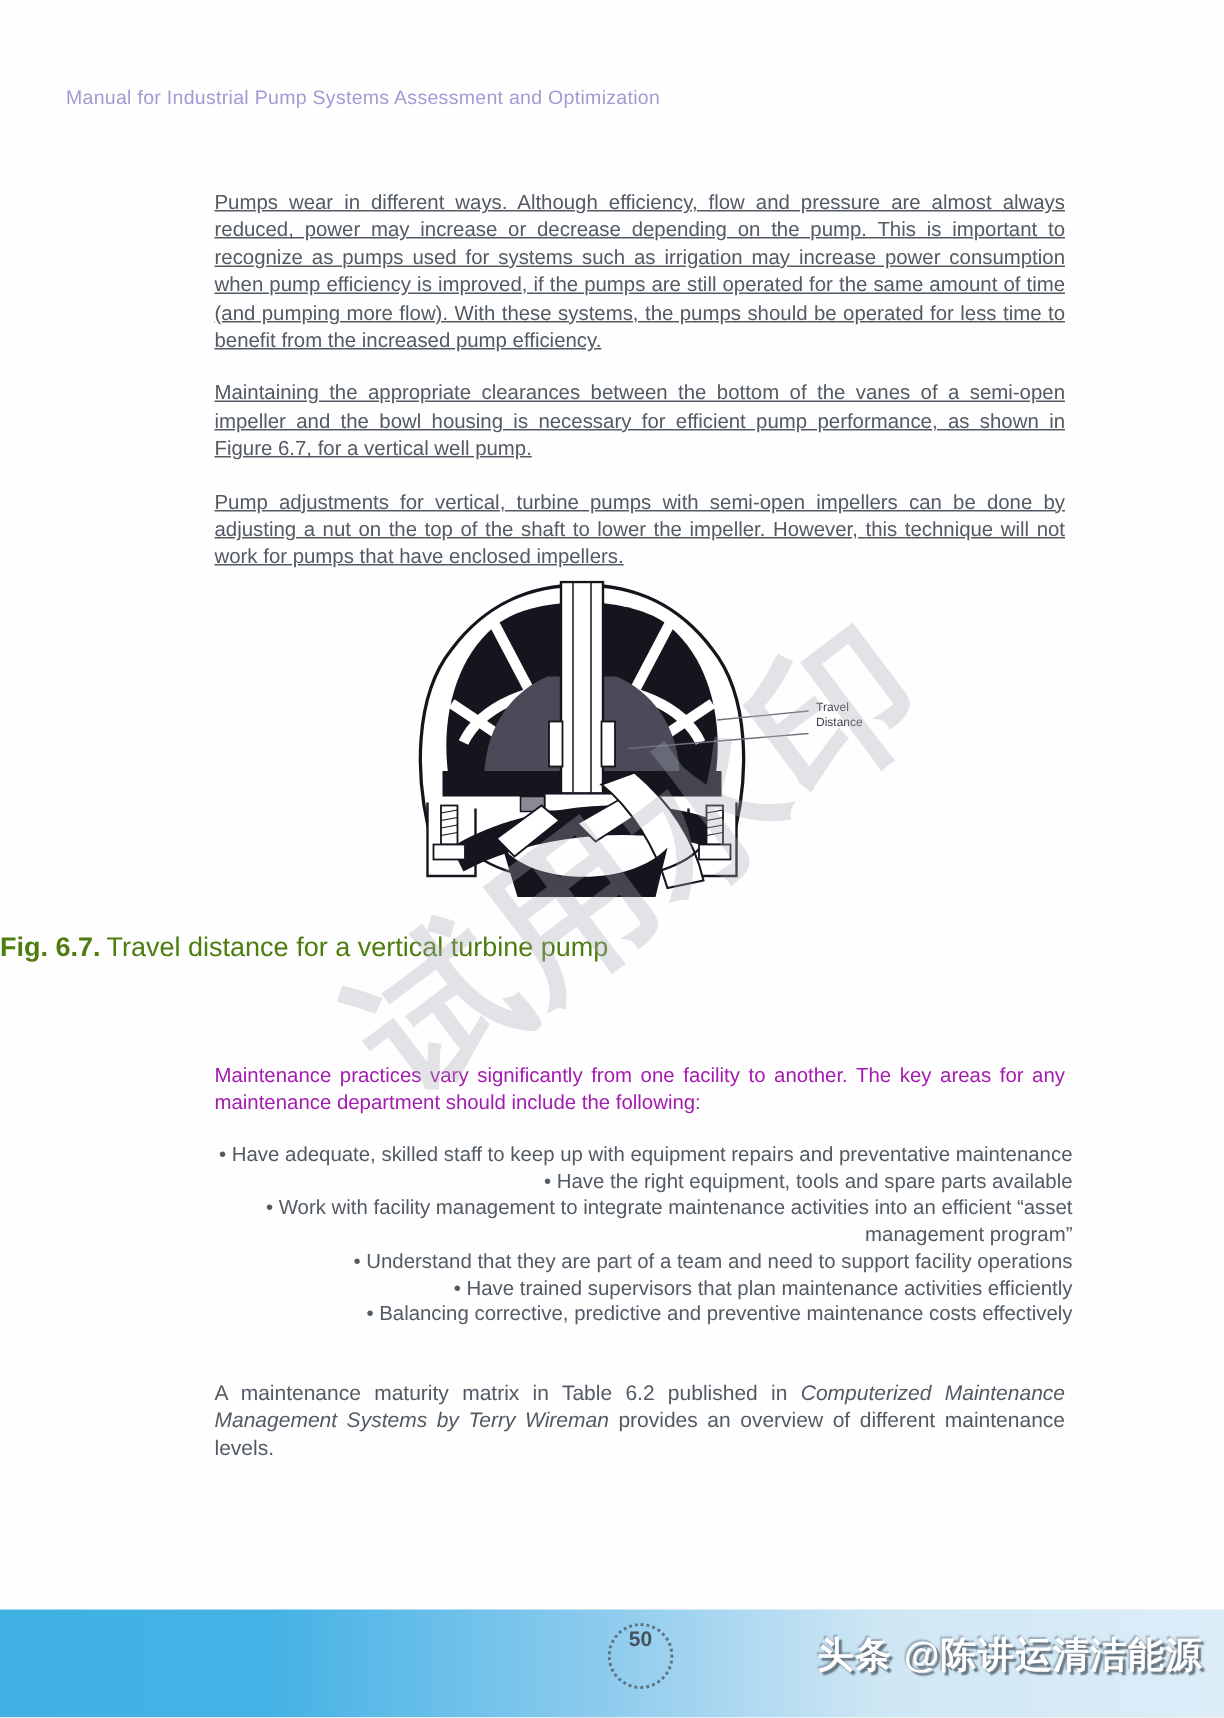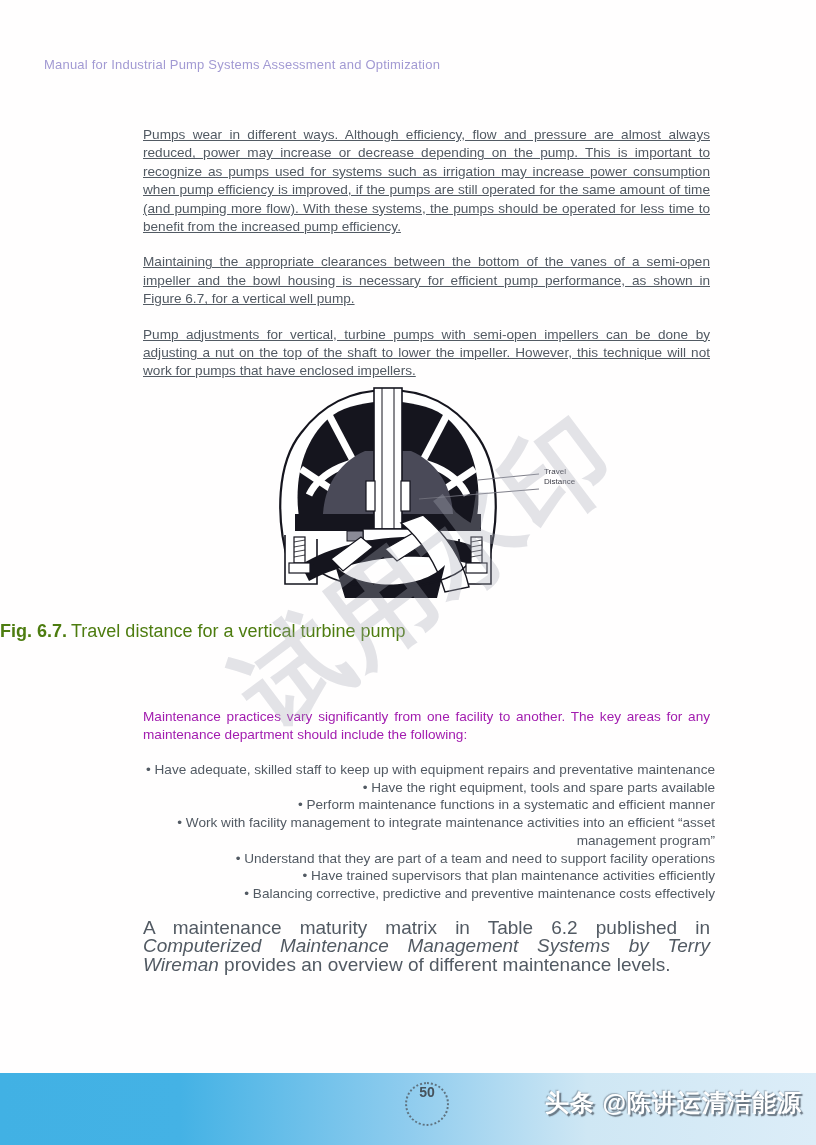--- a/index.html
+++ b/index.html
@@ -39,21 +39,21 @@
   }
   .bullet-list{
     position:absolute; left:143px; top:761px; width:572px;
     margin:0; padding:0; list-style:none;
     font-size:13.6px; line-height:17.7px; color:#525a63;
   }
   .bullet-list li{padding-left:13px; text-indent:-13px; margin:0;text-align:right;}
   .bullet-list li::before{content:"\2022\00a0";}
   .closing-par{
     position:absolute; left:143px; top:919px; width:567px;
-    font-size:19px; line-height:18.4px; color:#525a63; text-align:justify;
+    font-size:14px; line-height:18.4px; color:#525a63; text-align:justify;
   }
   .diag-watermark{
     position:absolute; left:208px; top:648px;
     font-size:106px; font-weight:bold; white-space:nowrap;
     color:rgba(168,170,184,0.32); letter-spacing:4px;
     transform:rotate(-37deg); transform-origin:0 0;
     pointer-events:none; z-index:5;
   }
   .footer-band{
     position:absolute; left:0; top:1073px; width:816px; height:72px;
@@ -155,21 +155,20 @@
   <div class="figure-caption">
     <span class="cap-label">Fig. 6.7.</span><span class="cap-text">Travel distance for a vertical turbine pump</span>
   </div>
 
 
   <div class="intro-par">Maintenance practices vary significantly from one facility to another. The key areas for any maintenance department should include the following:</div>
 
   <ul class="bullet-list">
     <li>Have adequate, skilled staff to keep up with equipment repairs and preventative maintenance</li>
     <li>Have the right equipment, tools and spare parts available</li>
-    <li>Perform maintenance functions in a systematic and efficient manner</li>
     <li>Work with facility management to integrate maintenance activities into an efficient “asset management program”</li>
     <li>Understand that they are part of a team and need to support facility operations</li>
     <li>Have trained supervisors that plan maintenance activities efficiently</li>
     <li>Balancing corrective, predictive and preventive maintenance costs effectively</li>
   </ul>
 
   <div class="closing-par"><span>A maintenance maturity matrix in Table 6.2 published in </span><i>Computerized Maintenance Management Systems by Terry Wireman</i><span> provides an overview of different maintenance levels.</span></div>
 
   <div class="diag-watermark">试用水印</div>
 

